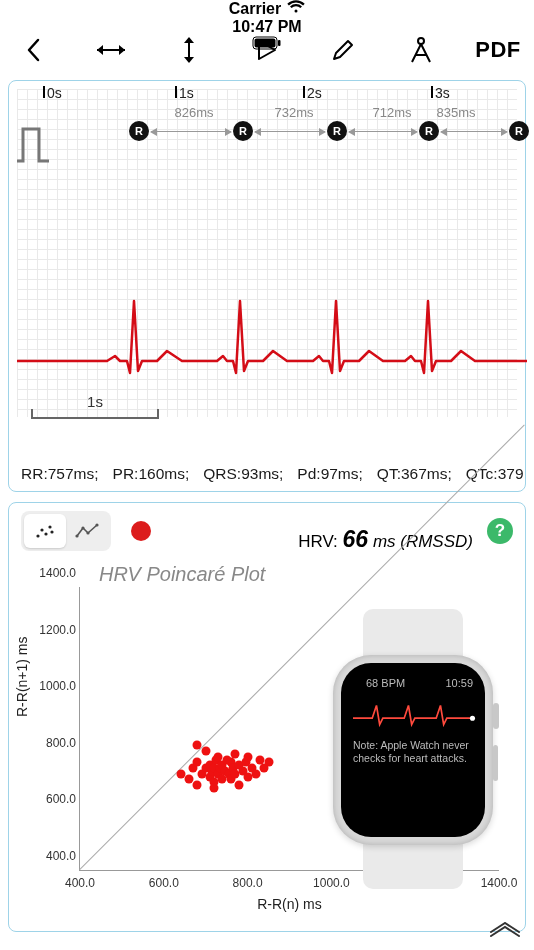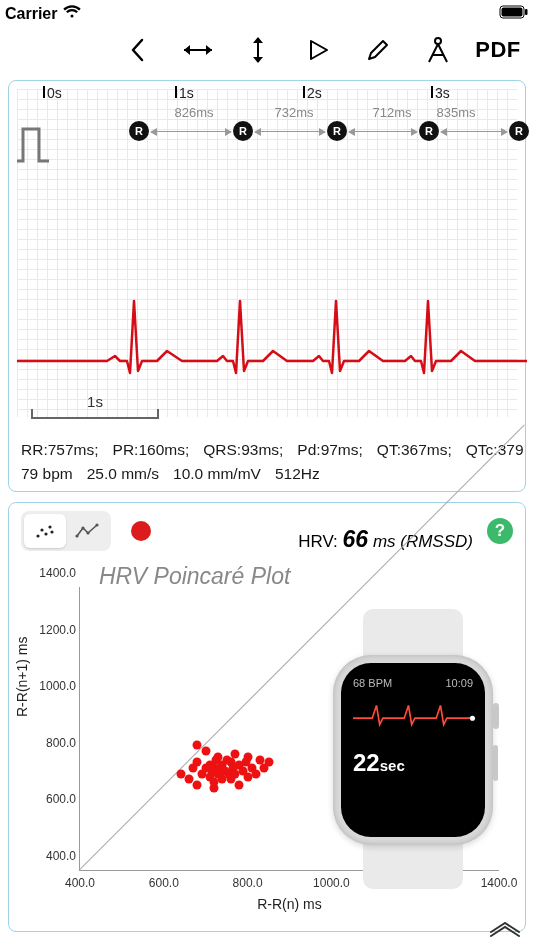--- a/index.html
+++ b/index.html
@@ -13,31 +13,32 @@
     overflow: hidden;
   }
   
   .status-bar {
     height: 28px;
     display: flex;
     align-items: center;
     padding: 0 5px;
     font-size: 16px;
     font-weight: 600;
+    flex-direction: column;
   }
   .status-left { flex:1; display:flex; align-items:center; gap:6px;}
   .status-center {flex:1; text-align:center; font-weight:600;}
   .status-right {flex:1; display:flex; justify-content:flex-end; align-items:center;}
   .wifi-icon, .battery-icon { display:inline-block;}
   
   .toolbar {
     height: 44px;
     display:flex;
     align-items:center;
-    justify-content:flex-end;
+    justify-content:space-between;
     padding: 0 6px 0 4px;
   }
   .tool {
     width: 60px;
     height: 40px;
     display:flex;
     align-items:center;
     justify-content:center;
   }
   .pdf {font-weight:700; font-size:22px; letter-spacing:0.5px;}
@@ -117,21 +118,21 @@
   .hrv-value .unit { font-style:italic;}
   .help-dot {
     width:26px; height:26px; border-radius:50%; background:#3cb96a;
     color:#fff; font-weight:700; display:flex; align-items:center; justify-content:center;
     margin-left:8px; font-size:17px;
   }
   .poincare {
     position:absolute; left:10px; right:10px; top:56px; bottom:10px;
   }
   .pc-title {
-    position:absolute; top:4px; left:80px; font-size:23px; color:#888; font-style:italic;
+    position:absolute; top:4px; left:80px; font-size:20px; color:#888; font-style:italic;
   }
   .pc-axes {
     position:absolute; left:60px; right:16px; top:28px; bottom:50px;
     border-left:1px solid #999; border-bottom:1px solid #999;
   }
   .diag {
     position:absolute; left:0; bottom:0; width:150%; height:0;
     border-top:1px solid #aaa;
     transform-origin: left bottom;
     transform: rotate(-45deg);
@@ -163,21 +164,21 @@
     box-shadow: inset 0 0 6px rgba(0,0,0,0.2), 0 2px 6px rgba(0,0,0,0.15);
   }
   .crown { position:absolute; right:-6px; top:48px; width:6px; height:26px; background:#c8c8c8; border-radius:3px;}
   .btn-side { position:absolute; right:-5px; top:90px; width:5px; height:36px; background:#c8c8c8; border-radius:3px;}
   .screen {
     position:absolute; top:8px; left:8px; right:8px; bottom:8px;
     background:#000; border-radius:30px; color:#fff;
     padding:14px 12px;
     overflow:hidden;
   }
-  .w-top { display:flex; justify-content:space-between; font-size:11px; color:#bbb;}
+  .w-top { display:flex; justify-content:space-between; font-size:11px; color:#bbb;margin-left:13px;}
   .w-ecg { margin-top:10px; height:32px;}
   .w-sec { margin-top:14px; font-size:24px; font-weight:700;}
   .w-sec .s { font-size:15px; font-weight:600;}
   .w-note { font-size:10.5px; line-height:13px; color:#bbb; margin-top:4px;}
   
   .bottom-chevron {
     position:absolute; right:12px; bottom:6px;
   }
 </style>
 </head>
@@ -185,20 +186,21 @@
 
 <div class="status-bar">
   <div class="status-left">
     <span>Carrier</span>
     <span class="wifi-icon">
       <svg width="18" height="14" viewBox="0 0 18 14">
           <path d="M9 12.5a1.5 1.5 0 100-3 1.5 1.5 0 000 3zM3 6.5a8.5 8.5 0 0112 0l-1.6 1.6a6.2 6.2 0 00-8.8 0L3 6.5zM.3 3.8a12.3 12.3 0 0117.4 0l-1.6 1.6a10 10 0 00-14.2 0L.3 3.8z" fill="#000"></path>
         </svg>
     </span>
   </div>
+  <div class="status-center">10:47 PM</div>
   <div class="status-right">
     <span class="battery-icon">
       <svg width="30" height="14" viewBox="0 0 30 14">
           <rect x="1" y="1" width="24" height="12" rx="3" fill="none" stroke="#000" stroke-width="1"></rect>
           <rect x="2.5" y="2.5" width="21" height="9" rx="2" fill="#000"></rect>
           <rect x="26" y="4" width="2.5" height="6" rx="1" fill="#000"></rect>
         </svg>
     </span>
   </div>
 </div>
@@ -290,26 +292,20 @@
   </div>
 
   <div class="ecg-stats">
     <div class="stat-row">
       <span><span>RR:</span><span>757ms;</span></span>
       <span><span>PR:</span><span>160ms;</span></span>
       <span><span>QRS:</span><span>93ms;</span></span>
       <span><span>Pd:</span><span>97ms;</span></span>
       <span><span>QT:</span><span>367ms;</span></span>
       <span><span>QTc:</span><span>379</span></span>
-    </div>
-    <div class="stat-row">
-      <span>79 bpm</span>
-      <span>25.0 mm/s</span>
-      <span>10.0 mm/mV</span>
-      <span>512Hz</span>
     </div>
   </div>
 </div>
 
 <div class="card hrv-card">
   <div class="hrv-header">
     <div class="seg-pair">
       <div class="seg active">
         <svg width="22" height="18" viewBox="0 0 22 18">
             <circle cx="4" cy="14" r="1.6" fill="#222"></circle>
@@ -404,29 +400,27 @@
 
     <div class="watch">
       <div class="band-top"></div>
       <div class="band-bottom"></div>
       <div class="case">
         <div class="crown"></div>
           <div class="btn-side"></div>
         <div class="screen">
           <div class="w-top">
             <span>68 BPM</span>
-            <span>10:09</span>
+            <span>10:59</span>
           </div>
           <svg class="w-ecg" viewBox="0 0 130 30">
             <path d="M0 18 L18 18 L22 6 L25 24 L28 18 L48 18 L52 6 L55 24 L58 18 L78 18 L82 6 L85 24 L88 18 L110 18" stroke="#ff4a3d" stroke-width="1.6" fill="none"></path>
             <circle cx="112" cy="18" r="2.4" fill="#fff"></circle>
           </svg>
-          <div class="w-sec">
-            <span>22</span><span class="s">sec</span>
-          </div>
+          <div class="w-note">Note: Apple Watch never checks for heart attacks.</div>
         </div>
       </div>
     </div>
   </div>
 </div>
 
 <div class="bottom-chevron">
   <svg width="34" height="18" viewBox="0 0 34 18">
       <path d="M3 14 L17 5 L31 14 M3 10 L17 1 L31 10" stroke="#333" stroke-width="2" fill="none" stroke-linecap="round"></path>
     </svg>

